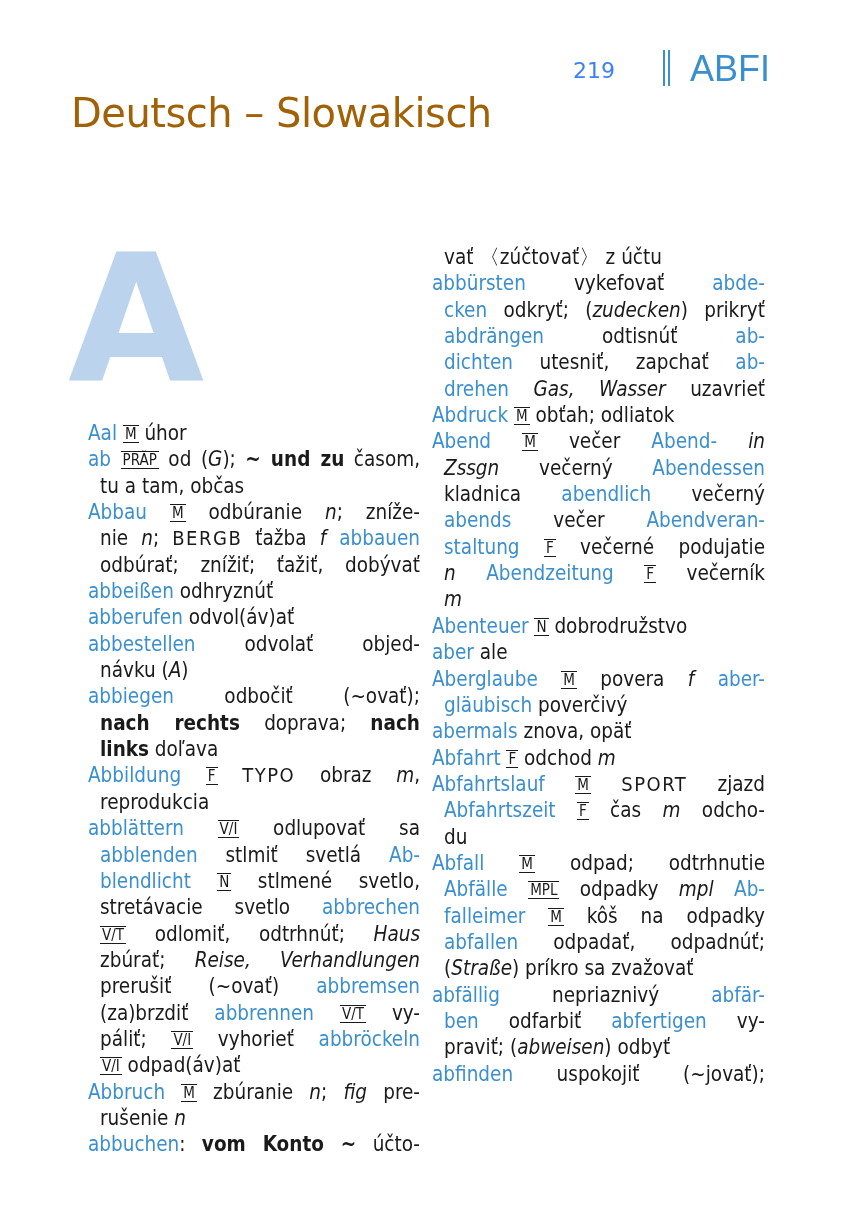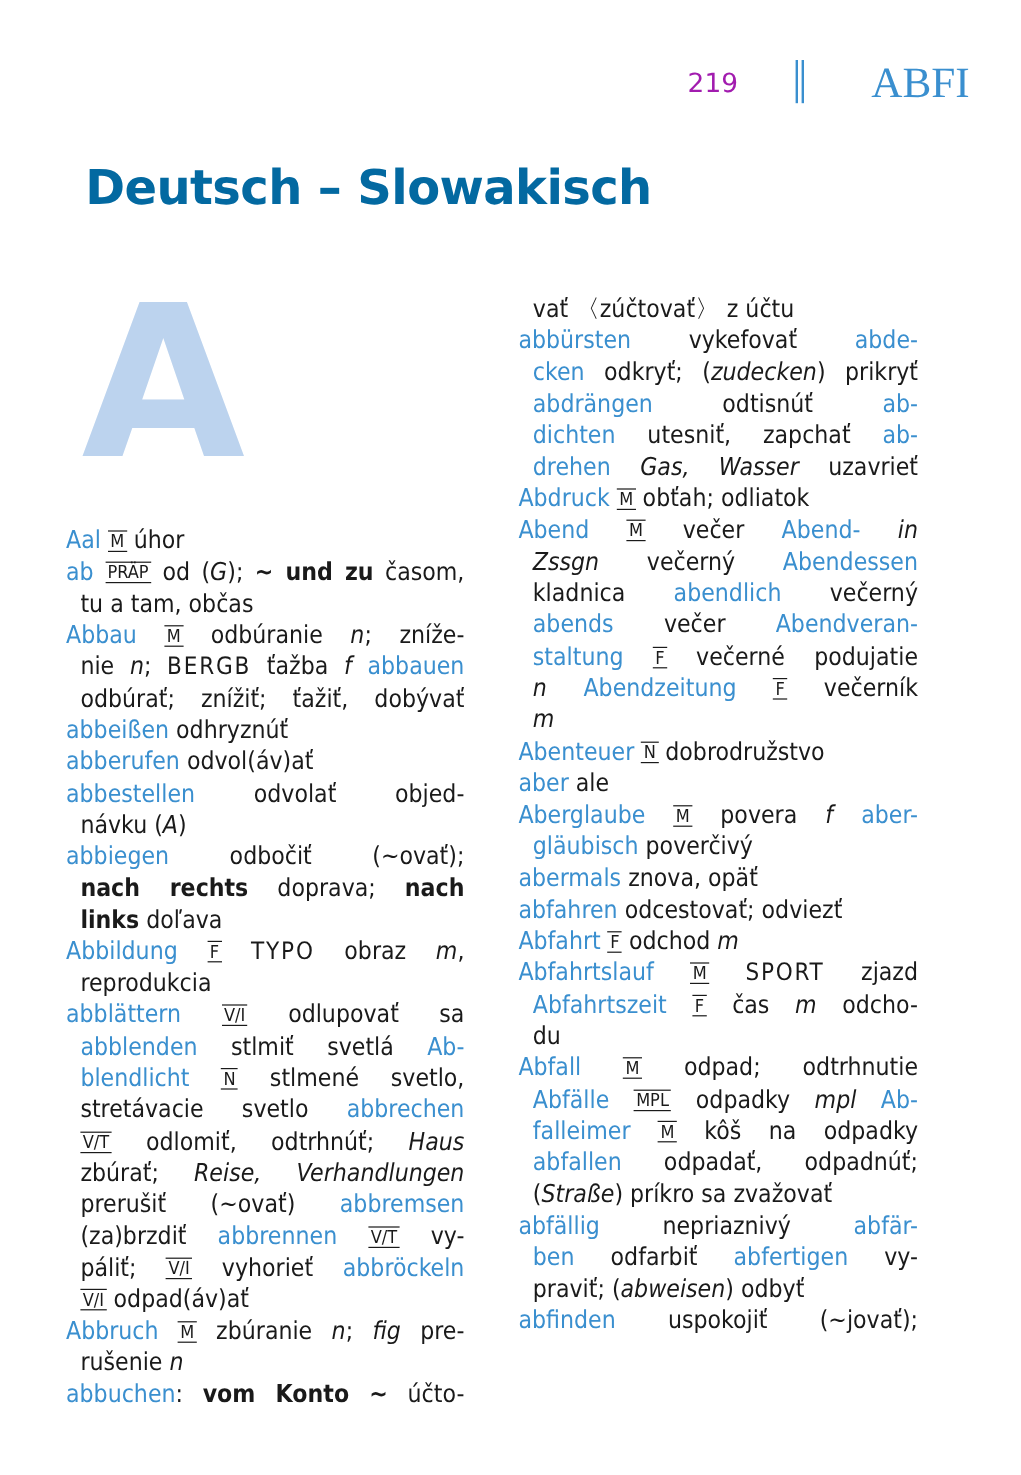--- a/index.html
+++ b/index.html
@@ -1,30 +1,30 @@
 <!DOCTYPE html>
 <html><head>
 <meta charset="utf-8">
 <style>
   html, body { margin:0; padding:0; background:#ffffff; }
   body { width:851px; height:1229px; position:relative; overflow:hidden;
          font-family:"DejaVu Sans", sans-serif; color:#1a1a1a; }
-  .pagenum { position:absolute; left:573px; top:58px; font-size:22px; color:#a21caf;
+  .pagenum { position:absolute; left:573px; top:58px; font-size:22px; color:#3b82f6;
              font-family:"DejaVu Sans", sans-serif; }
   .sep { position:absolute; left:663px; top:50px; width:7px; height:36px;
          border-left:2px solid #3a8fcf; border-right:2px solid #3a8fcf; box-sizing:border-box; }
   .guide { position:absolute; left:690px; top:48px; font-size:36px; color:#3a8fcf;
-           font-family:Liberation Serif, serif; letter-spacing:0px;margin-left:36px; }
-  .title { position:absolute; left:71px; top:90px; font-size:40px; font-weight:bold;
-           color:#0369a1; font-family:"DejaVu Sans", sans-serif; letter-spacing:-0.5px;margin-top:44px; }
+           font-family:Liberation Sans, sans-serif; letter-spacing:0px; }
+  .title { position:absolute; left:71px; top:90px; font-size:40px; font-weight:normal;
+           color:#a16207; font-family:"DejaVu Sans", sans-serif; letter-spacing:-0.5px; }
   .bigA { position:absolute; left:68px; top:232px; font-size:176px; font-weight:bold;
           color:#bcd3ee; line-height:1; font-family:"DejaVu Sans", sans-serif; }
   .col { position:absolute; font-size:20.5px; line-height:26.35px;
          font-family:"DejaVu Sans Condensed","DejaVu Sans", sans-serif; font-stretch:condensed; }
-  .col-left { left:55px; top:420px; width:332px;margin-top:17px; }
+  .col-left { left:88px; top:420px; width:332px; }
   .col-right { left:432px; top:244px; width:333px; }
   .ln { display:block; white-space:nowrap; height:26.35px; }
   .ln.j { text-align:justify; text-align-last:justify; }
   .ind { padding-left:12px; }
   .hw { color:#3a8fcf; font-weight:normal; }
   .b { font-weight:bold; }
   .i { font-style:italic; }
   .sc { font-size:20px; letter-spacing:1.5px; }
   .tag { display:inline-block; font-size:15px; line-height:15px; padding:1px 2px 0 2px;
          border-top:1.5px solid #1a1a1a; border-bottom:1.5px solid #1a1a1a; vertical-align:1px; }
@@ -81,21 +81,20 @@
     <span class="ln ind j"><span>kladnica </span><span class="hw">abendlich</span><span> večerný</span></span>
     <span class="ln ind j"><span class="hw">abends</span><span> večer </span><span class="hw">Abendveran-</span></span>
     <span class="ln ind j"><span class="hw">staltung</span><span> </span><span class="tag">F</span><span> večerné podujatie</span></span>
     <span class="ln ind j"><span class="i">n</span><span> </span><span class="hw">Abendzeitung</span><span> </span><span class="tag">F</span><span> večerník</span></span>
     <span class="ln ind"><span class="i">m</span></span>
     <span class="ln"><span class="hw">Abenteuer</span><span> </span><span class="tag">N</span><span> dobrodružstvo</span></span>
     <span class="ln"><span class="hw">aber</span><span> ale</span></span>
     <span class="ln j"><span class="hw">Aberglaube</span><span> </span><span class="tag">M</span><span> povera </span><span class="i">f</span><span> </span><span class="hw">aber-</span></span>
     <span class="ln ind"><span class="hw">gläubisch</span><span> poverčivý</span></span>
     <span class="ln"><span class="hw">abermals</span><span> znova, opäť</span></span>
-    <span class="ln"><span class="hw">abfahren</span><span> odcestovať; odviezť</span></span>
     <span class="ln"><span class="hw">Abfahrt</span><span> </span><span class="tag">F</span><span> odchod </span><span class="i">m</span></span>
     <span class="ln j"><span class="hw">Abfahrtslauf</span><span> </span><span class="tag">M</span><span> </span><span class="sc">SPORT</span><span> zjazd</span></span>
     <span class="ln ind j"><span class="hw">Abfahrtszeit</span><span> </span><span class="tag">F</span><span> čas </span><span class="i">m</span><span> odcho-</span></span>
     <span class="ln ind"><span>du</span></span>
     <span class="ln j"><span class="hw">Abfall</span><span> </span><span class="tag">M</span><span> odpad; odtrhnutie</span></span>
     <span class="ln ind j"><span class="hw">Abfälle</span><span> </span><span class="tag">MPL</span><span> odpadky </span><span class="i">mpl</span><span> </span><span class="hw">Ab-</span></span>
     <span class="ln ind j"><span class="hw">falleimer</span><span> </span><span class="tag">M</span><span> kôš na odpadky</span></span>
     <span class="ln ind j"><span class="hw">abfallen</span><span> odpadať, odpadnúť;</span></span>
     <span class="ln ind"><span>(</span><span class="i">Straße</span><span>) príkro sa zvažovať</span></span>
     <span class="ln j"><span class="hw">abfällig</span><span> nepriaznivý </span><span class="hw">abfär-</span></span>

